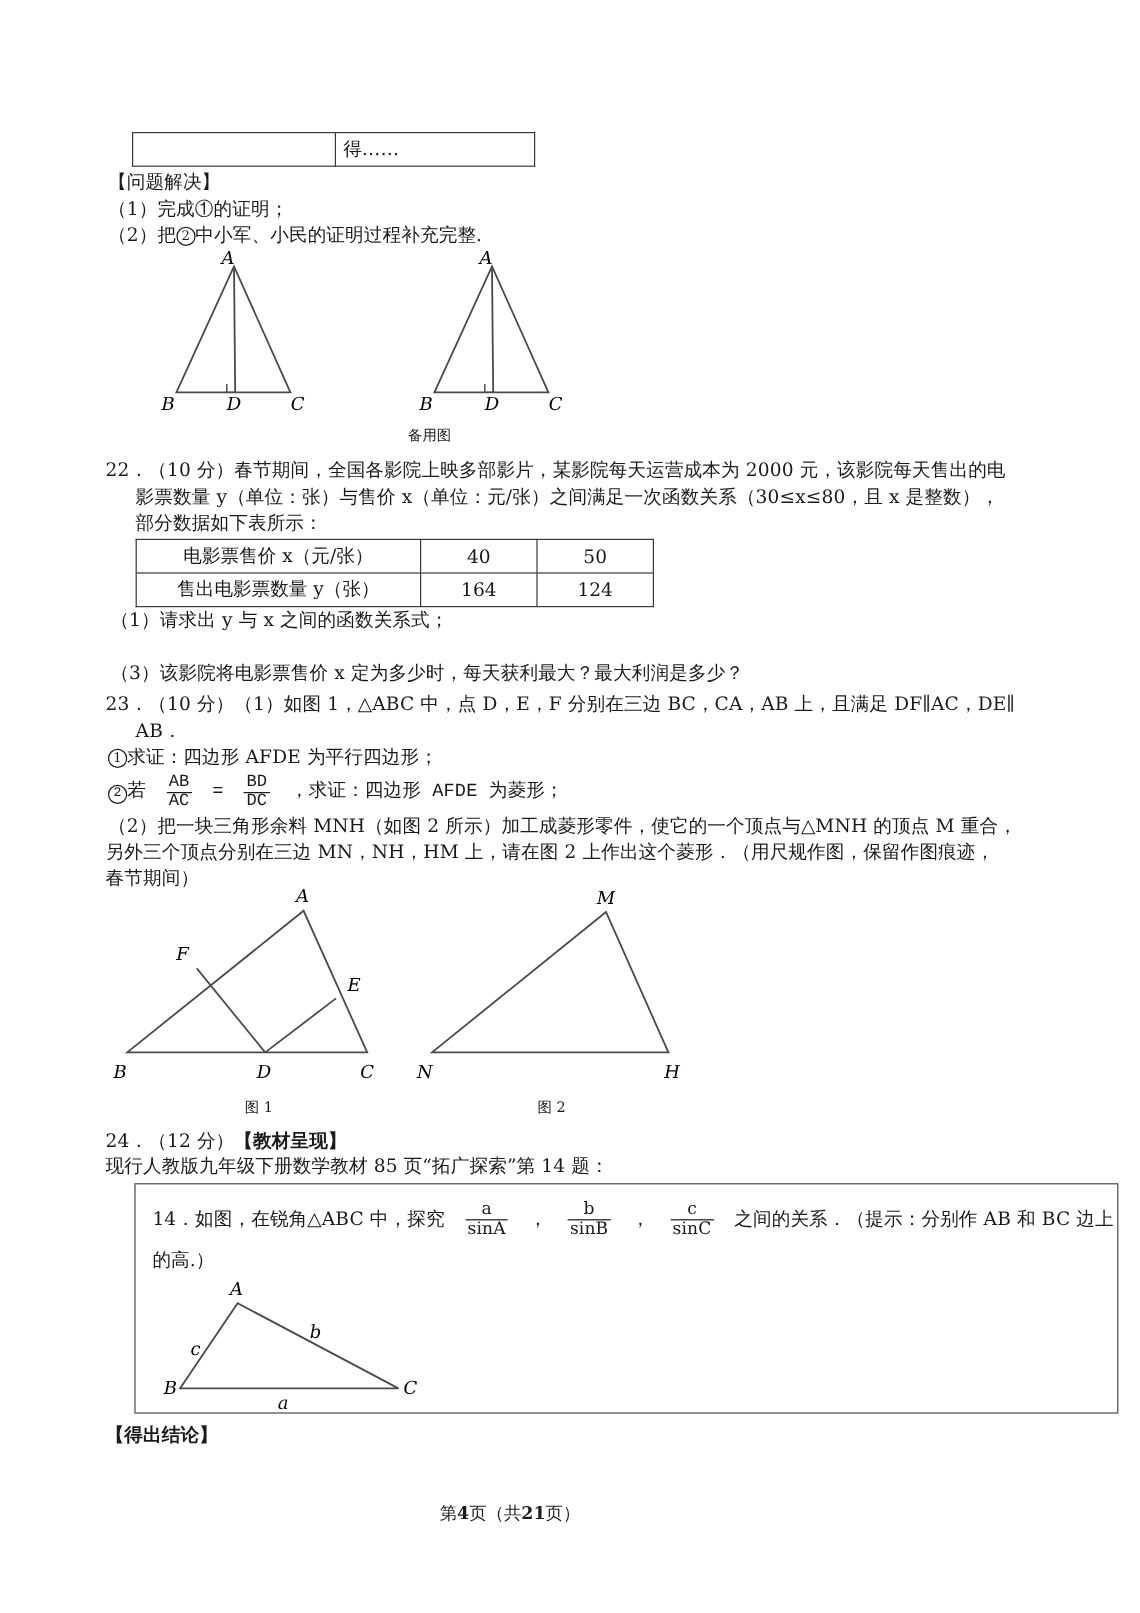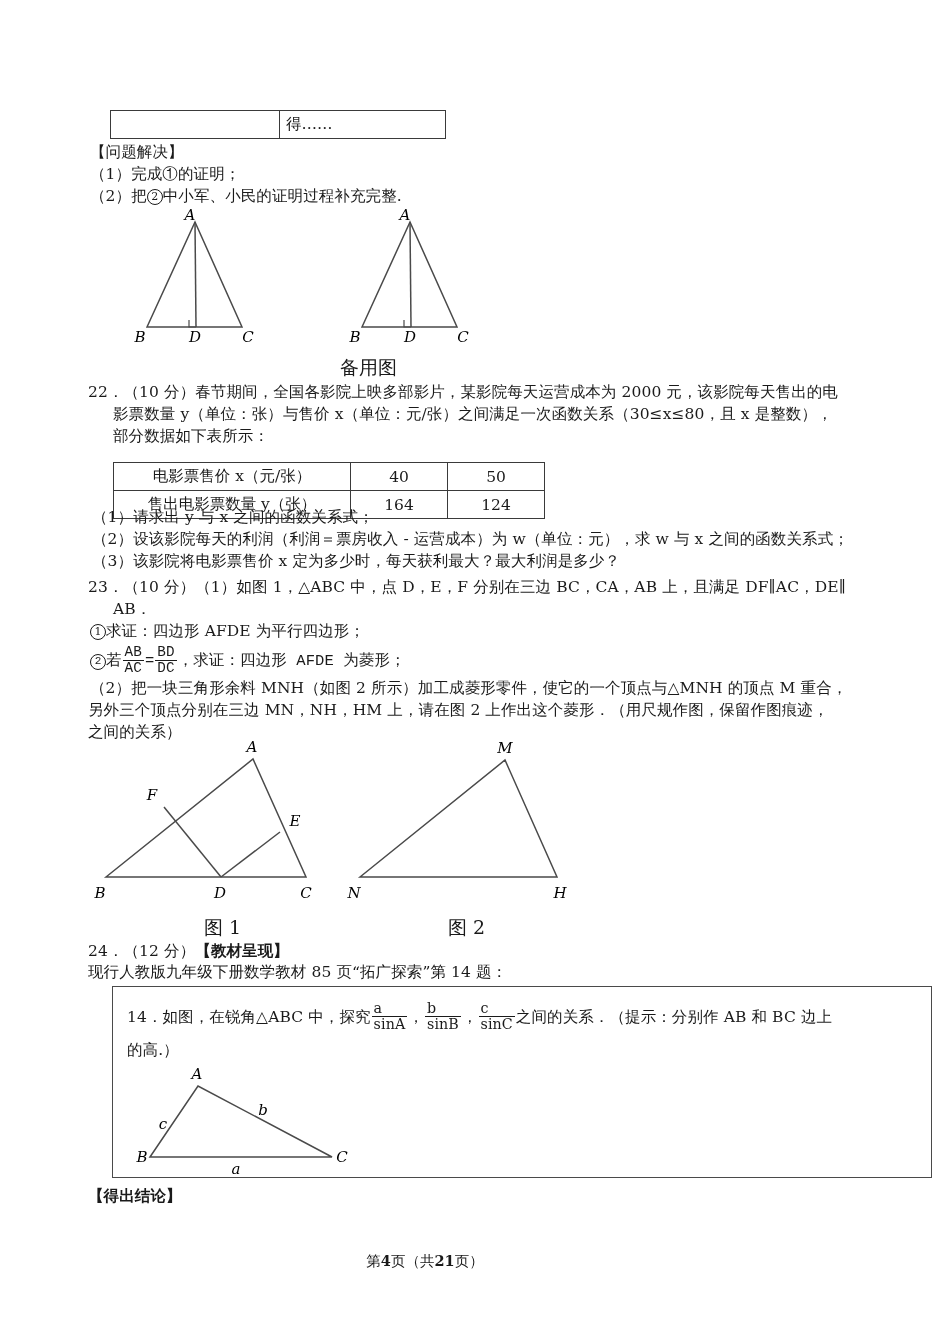--- a/index.html
+++ b/index.html
@@ -42,21 +42,21 @@
     text-align: center;
     padding: 2px 4px;
     height: 23px;
   }
   
   #cut-table { left: 110px; top: 110px; }
   #cut-table td.a { width: 160px; }
   #cut-table td.b { width: 155px; text-align: left; padding-left: 6px; }
 
   
-  #price-table { left: 113px; top: 462px; }
+  #price-table { left: 113px; top: 449px; }
   #price-table td.lbl { width: 228px; }
   #price-table td.val { width: 88px; }
 
   
   .fig {
     position: absolute;
   }
   .fig svg { display: block; overflow: visible; }
 
   .boxed {
@@ -66,31 +66,32 @@
   }
   #textbook-box {
     left: 112px;
     top: 986px;
     width: 820px;
     height: 192px;
   }
 
   .caption {
     position: absolute;
-    font-size: 19px;
+    font-size: 12px;
     white-space: nowrap;
   }
 
   
   .frac {
     display: inline-block;
     vertical-align: -0.55em;
+    text-align: center;
     line-height: 1.08;
     font-size: 0.92em;
-    margin: 0 1px;
+    margin: 0 17px;
   }
   .frac .num { display: block; padding: 0 2px; }
   .frac .den { display: block; border-top: 1.2px solid #1a1a1a; padding: 0 2px; }
 
   .circnum {
     display: inline-block;
     width: 14px; height: 14px;
     line-height: 13px;
     text-align: center;
     border: 1.1px solid #1a1a1a;
@@ -176,33 +177,32 @@
     </tr>
     <tr>
       <td class="lbl">售出电影票数量 y（张）</td>
       <td class="val">164</td>
       <td class="val">124</td>
     </tr>
   </tbody>
     </table>
 
   <div class="tline" style="left:92px; top:508px;">（1）请求出 y 与 x 之间的函数关系式；</div>
-  <div class="tline" style="left:92px; top:530px;">（2）设该影院每天的利润（利润＝票房收入 - 运营成本）为 w（单位：元），求 w 与 x 之间的函数关系式；</div>
   <div class="tline" style="left:92px; top:552px;">（3）该影院将电影票售价 x 定为多少时，每天获利最大？最大利润是多少？</div>
 
   <div class="tline" style="left:88px; top:578px;">23．（10 分）（1）如图 1，△ABC 中，点 D，E，F 分别在三边 BC，CA，AB 上，且满足 DF∥AC，DE∥</div>
   <div class="tline" style="left:113px; top:600px;">AB．</div>
 
   <div class="tline" style="left:90px; top:622px;"><span class="circnum">1</span><span>求证：四边形 AFDE 为平行四边形；</span></div>
 
   <div class="tline" style="left:90px; top:645px; line-height:15px;font-family:Liberation Mono, monospace;"><span class="circnum">2</span><span>若</span><span class="frac"><span class="num">AB</span><span class="den">AC</span></span><span>=</span><span class="frac"><span class="num">BD</span><span class="den">DC</span></span><span>，求证：四边形 AFDE 为菱形；</span></div>
 
   <div class="tline" style="left:90px; top:679px;">（2）把一块三角形余料 MNH（如图 2 所示）加工成菱形零件，使它的一个顶点与△MNH 的顶点 M 重合，</div>
   <div class="tline" style="left:88px; top:701px;">另外三个顶点分别在三边 MN，NH，HM 上，请在图 2 上作出这个菱形．（用尺规作图，保留作图痕迹，</div>
-  <div class="tline" style="left:88px; top:723px;">之间的关系）</div>
+  <div class="tline" style="left:88px; top:723px;">春节期间）</div>
 
   <div class="fig" style="left:90px; top:740px;">
     <svg width="260" height="170" viewBox="0 0 260 170">
       <g stroke="#4a4a4a" stroke-width="1.5" fill="none">
         <path d="M16 137 L163 19 L216 137 Z"></path>
         <line x1="74" y1="67" x2="131" y2="137"></line>
         <line x1="131" y1="137" x2="190" y2="92"></line>
       </g>
       <text x="162" y="12" class="fig-label" text-anchor="middle">A</text>
       <text x="10" y="158" class="fig-label" text-anchor="middle">B</text>

